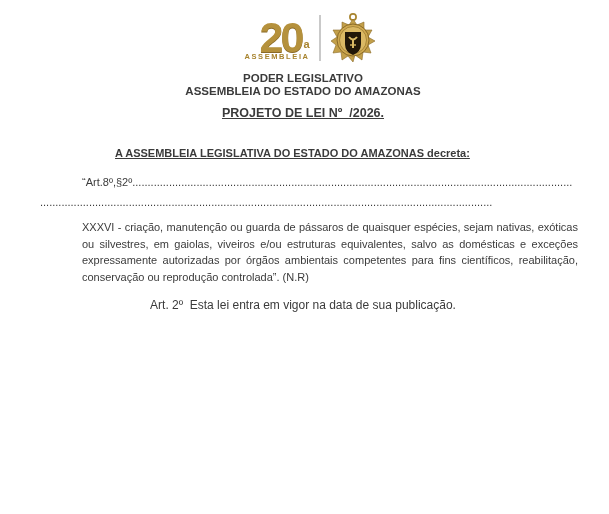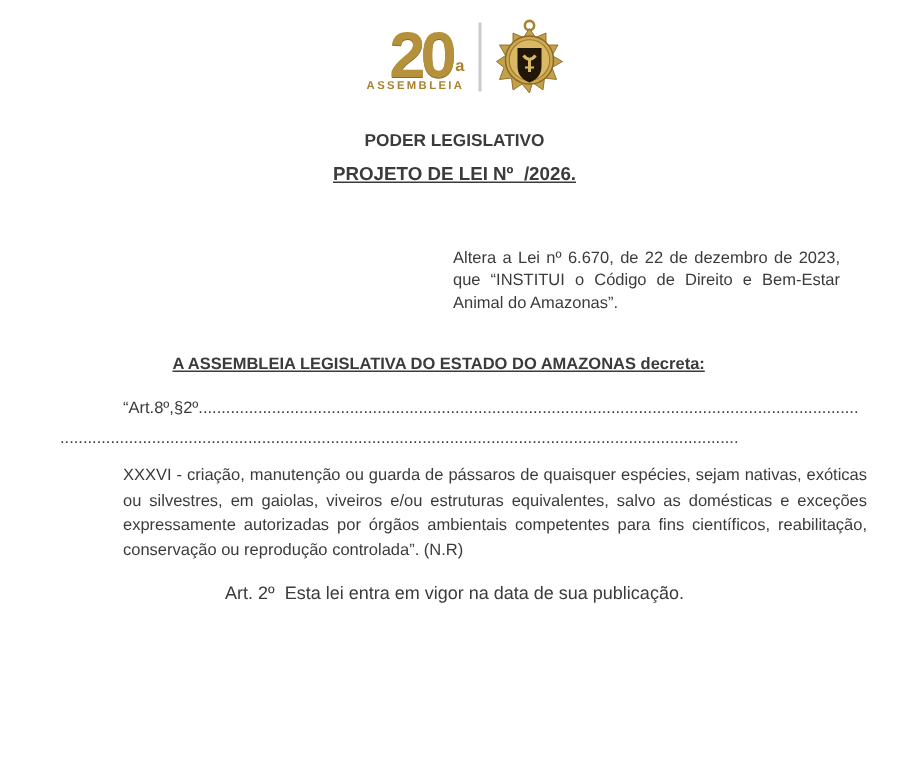--- a/index.html
+++ b/index.html
@@ -31,21 +31,21 @@
   }
   .logo-20-label {
     font-size:7.5px; font-weight:bold; letter-spacing:1.6px;
     color:#a8842f; margin-top:-6px; padding-left:14px;
   }
   .logo-divider { width:2px; height:46px; background:#c9c9c9; }
   .emblem { display:block; }
 
   
   .hdr { text-align:center; font-weight:bold; color:#3b3b3b; }
-  .h1 { font-size:11.5px; line-height:13px; margin-top:24px; }
+  .h1 { font-size:11.5px; line-height:13px; margin-top:8px; }
   .h2 { font-size:11.5px; line-height:13px; }
   .h3 { font-size:11.5px; line-height:13px; margin-top:5px; }
   .h4 { font-size:12.5px; line-height:14px; margin-top:8px;text-decoration:underline; }
   .h5 { font-size:12.5px; line-height:14px; margin-top:10px; }
 
   
   .ementa {
     width:258px; margin-left:274px; margin-top:42px;
     font-size:11px; line-height:15px; text-align:justify;
   }
@@ -87,23 +87,23 @@
         <circle cx="23" cy="28" r="16" fill="#cfa94f" stroke="#8a6a28" stroke-width="1"></circle>
         <circle cx="23" cy="28" r="13.5" fill="#dbb964" stroke="#9c7a2e" stroke-width="0.8"></circle>
         <path d="M15 20 h16 v12 q0 8 -8 11 q-8 -3 -8 -11 z" fill="#211708"></path>
         <path d="M19 25 q4 5 8 0" fill="none" stroke="#d9b964" stroke-width="2"></path>
         <path d="M23 27 v9" fill="none" stroke="#d9b964" stroke-width="2"></path>
         <path d="M20 33 h6" fill="none" stroke="#d9b964" stroke-width="1.4"></path>
       </svg>
     </div>
 
     <div class="hdr h1">PODER LEGISLATIVO</div>
+    <div class="hdr h2">ASSEMBLEIA DO ESTADO DO AMAZONAS</div>
     <div class="hdr h4">PROJETO DE LEI Nº&nbsp;&nbsp;/2026.</div>
 
-    <div class="ementa">Altera a Lei nº 6.670, de 22 de dezembro de 2023, que “INSTITUI o Código de Direito e Bem-Estar Animal do Amazonas”.</div>
 
     <div class="decree">A ASSEMBLEIA LEGISLATIVA DO ESTADO DO AMAZONAS decreta:</div>
 
 
     <div class="quote">
       <div class="quote-l1"><span>“Art.8º,§2º</span><span>........................................................................................................................................................................................</span></div>
       <div class="quote-l2">........................................................................................................................................................................................</div>
     </div>
 
     <div class="inciso">XXXVI - criação, manutenção ou guarda de pássaros de quaisquer espécies, sejam nativas, exóticas ou silvestres, em gaiolas, viveiros e/ou estruturas equivalentes, salvo as domésticas e exceções expressamente autorizadas por órgãos ambientais competentes para fins científicos, reabilitação, conservação ou reprodução controlada”. (N.R)</div>

